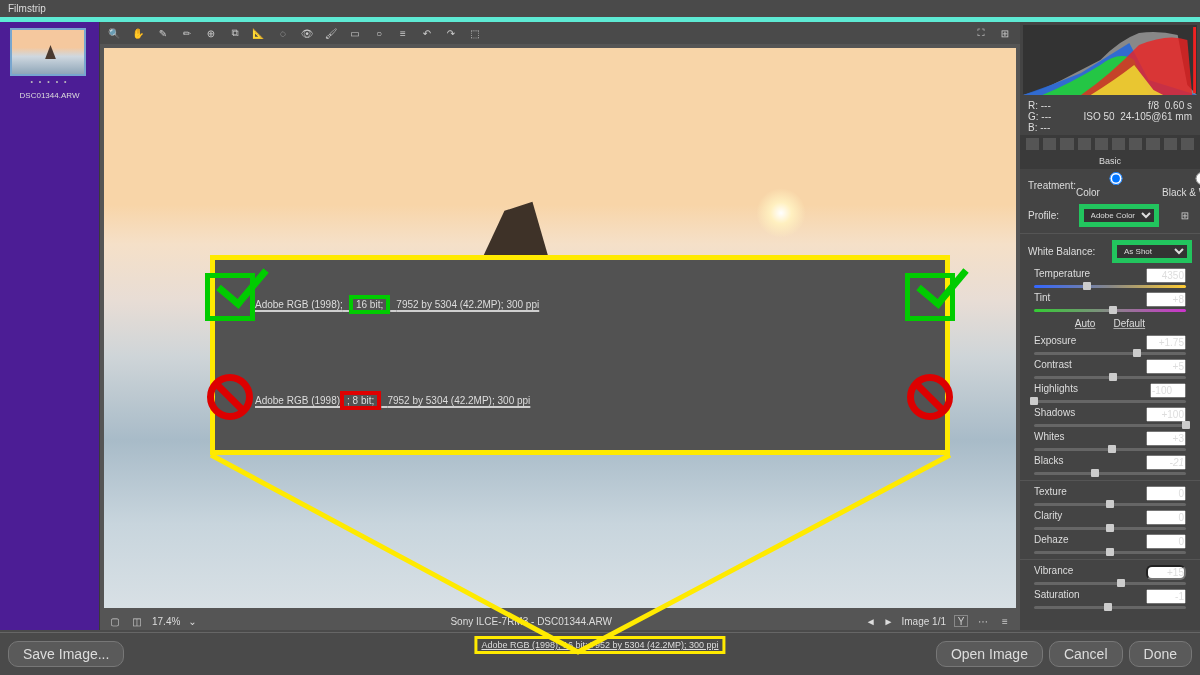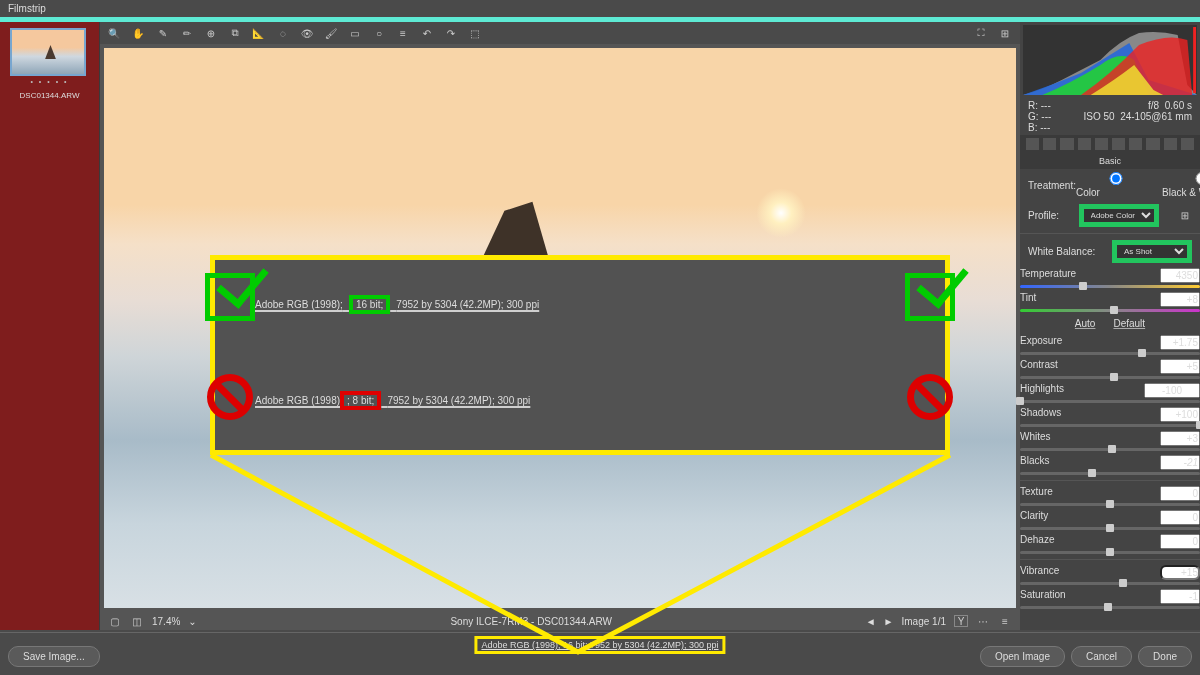--- a/index.html
+++ b/index.html
@@ -1,20 +1,20 @@
 <!DOCTYPE html>
 <html><head>
 <meta charset="utf-8">
 <style>
 *{margin:0;padding:0;box-sizing:border-box;font-family:Arial,sans-serif;font-size:10px;color:#ddd}
 body{background:#4a4a4a;width:1200px;height:675px;overflow:hidden;position:relative}
 .top-toolbar{height:22px;background:#4a4a4a;display:flex;align-items:center;padding:0 8px;gap:10px;border-bottom:5px solid #5eead4}
 .tool-icon{width:14px;height:14px;display:inline-flex;align-items:center;justify-content:center;cursor:pointer;color:#ccc}
 .main-area{display:flex;height:608px}
-.filmstrip{width:100px;background:#7f1d1d;display:flex;flex-direction:column;border-right:1px solid #3a3a3a}
+.filmstrip{width:100px;background:#4c1d95;display:flex;flex-direction:column;border-right:1px solid #3a3a3a}
 .thumb{margin:6px auto;width:80px;text-align:center}
 .thumb-img{width:76px;height:48px;border:2px solid #78a6cf;background:linear-gradient(to bottom,#f5c89e 0%,#f5c89e 40%,#cfd8e0 60%,#8fa6b8 100%);position:relative}
 .thumb-rock{position:absolute;width:18px;height:14px;background:#4a3a30;bottom:15px;left:30px;clip-path:polygon(20% 100%,50% 0%,80% 100%)}
 .thumb-name{font-size:8px;margin-top:6px;color:#ddd}
 .dots{font-size:7px;letter-spacing:2px;color:#bbb;margin-top:2px}
 .viewer{flex:1;background:#555;position:relative;display:flex;flex-direction:column}
 .image-canvas{flex:1;margin:4px;background:linear-gradient(to bottom,#f8d5a8 0%,#f8d5a8 28%,#f5e0c8 35%,#e8ddd5 45%,#cfd5d8 55%,#a8bbc8 70%,#c8d5dd 85%,#d8e0e5 100%);position:relative}
 .rock1{position:absolute;width:140px;height:180px;background:#3e3228;bottom:42%;left:37%;clip-path:polygon(15% 100%,30% 35%,45% 10%,65% 5%,78% 40%,85% 100%)}
 .rock2{position:absolute;width:100px;height:90px;background:#2d2318;bottom:44%;right:8%;clip-path:polygon(0% 100%,20% 20%,60% 40%,100% 100%)}
 .rock3{position:absolute;width:60px;height:45px;background:#30261d;bottom:44%;right:23%;clip-path:polygon(10% 100%,50% 0%,90% 100%)}
@@ -35,29 +35,29 @@
 .panel{width:180px;background:#444;display:flex;flex-direction:column;font-size:9px}
 .histogram{height:70px;background:#333;margin:3px;position:relative;overflow:hidden}
 .hist-svg{width:100%;height:100%}
 .info-row{display:flex;justify-content:space-between;padding:2px 8px;font-size:8px;color:#bbb}
 .panel-tabs{display:flex;gap:4px;padding:3px 6px;background:#3a3a3a}
 .panel-tabs span{width:14px;height:12px;background:#555;cursor:pointer}
 .section-title{background:#3a3a3a;text-align:center;padding:3px;font-size:9px}
 .prow{display:flex;justify-content:space-between;align-items:center;padding:3px 8px}
 .prow select,.prow input{background:#333;border:5px solid #22c55e;color:#ddd;font-size:8px;padding:1px 3px;width:80px}
 .radio-g{display:flex;gap:6px;font-size:8px}
-.slider-row{padding:2px 0}
+.slider-row{padding:2px 14px}
 .slider-top{display:flex;justify-content:space-between;font-size:8px;color:#bbb;margin-bottom:2px}
 .slider-track{height:3px;background:#666;position:relative;border-radius:2px}
 .slider-thumb{position:absolute;width:8px;height:8px;background:#ccc;border-radius:1px;top:-3px;transform:translateX(-50%)}
 .links{display:flex;justify-content:center;gap:18px;padding:4px;font-size:8px;color:#aaa;text-decoration:underline;cursor:pointer}
 .bottom-bar{position:absolute;bottom:0;left:0;right:0;height:43px;background:#4a4a4a;border-top:1px solid #666}
 .workflow-link{position:absolute;left:50%;transform:translateX(-50%);top:3px;font-size:9px;text-decoration:underline;cursor:pointer;border:3px solid #ffea00;padding:1px 4px}
 .btn-row{position:absolute;right:8px;bottom:8px;display:flex;gap:6px}
-.btn{background:#5a5a5a;border:1px solid #777;border-radius:10px;padding:4px 14px;font-size:10px;cursor:pointer}
+.btn{background:#5a5a5a;border:1px solid #777;border-radius:10px;padding:4px 14px;font-size:14px;cursor:pointer}
 .save-btn{position:absolute;left:8px;bottom:8px}
 .sep{height:1px;background:#555;margin:3px 0}
 .temp-grad{background:linear-gradient(to right,#36f,#888,#fc3)}
 .tint-grad{background:linear-gradient(to right,#3c3,#888,#c3c)}
 </style>
 </head>
 <body>
 
 <div class="top-toolbar">
  <span>Filmstrip</span>
@@ -209,21 +209,21 @@
           <span>Contrast</span>
           <input style="width: 40px; text-align: right;" value="+5">
         </div>
         <div class="slider-track">
           <div class="slider-thumb" style="left:52%"></div>
         </div>
       </div>
   <div class="slider-row">
         <div class="slider-top">
           <span>Highlights</span>
-          <input style="width: 56px; text-align: center;" value="-100">
+          <input style="width: 36px; text-align: left;" value="-100">
         </div>
         <div class="slider-track">
           <div class="slider-thumb" style="left:0%"></div>
         </div>
       </div>
   <div class="slider-row">
         <div class="slider-top">
           <span>Shadows</span>
           <input style="width: 40px; text-align: right;" value="+100">
         </div>

